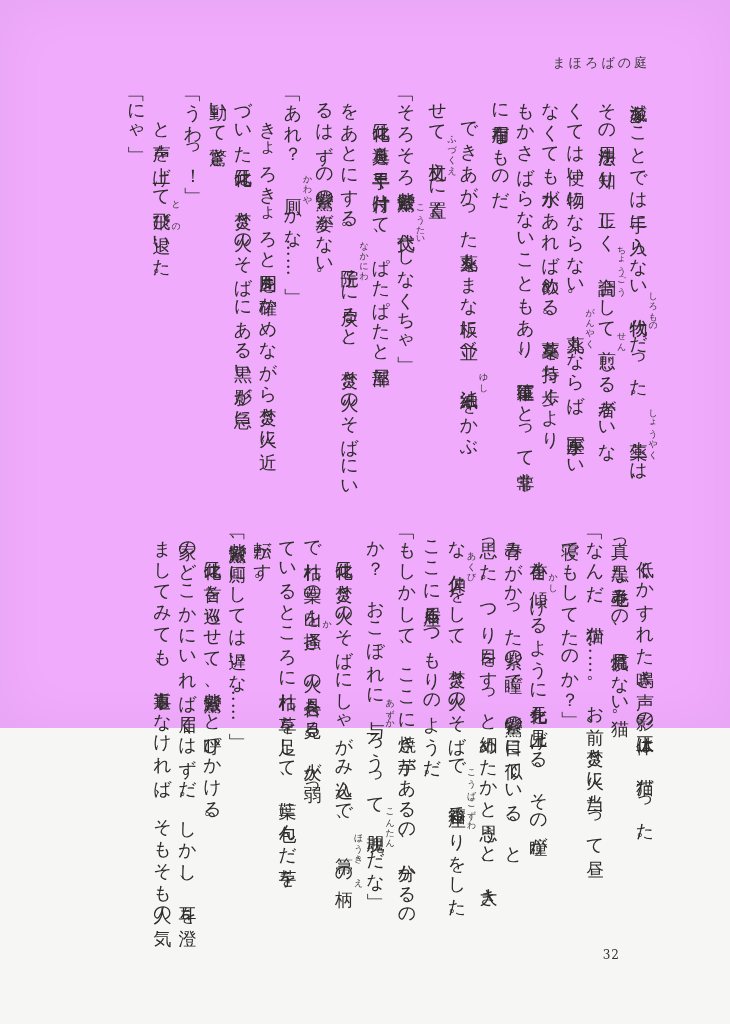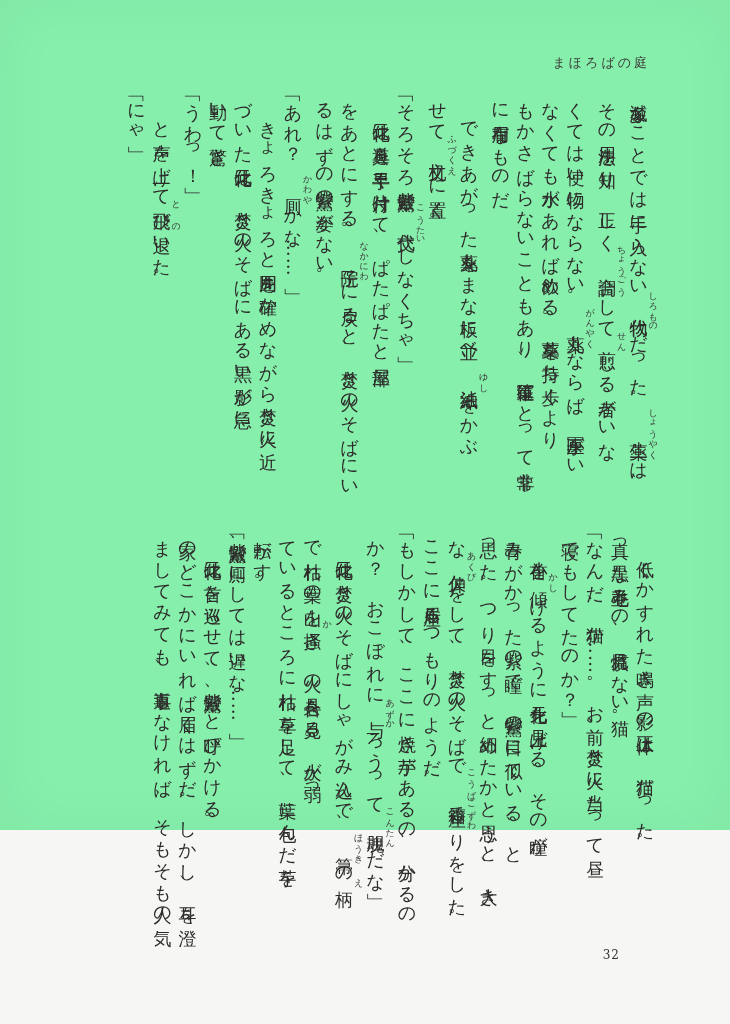--- a/index.html
+++ b/index.html
@@ -2,22 +2,22 @@
 <html><head>
 <meta charset="utf-8">
 <style>
   html,body{margin:0;padding:0;}
   body{
     width:730px;height:1024px;overflow:hidden;
     background:#f6f6f4;
     font-family:"DejaVu Serif","Liberation Serif",serif;
   }
   .page{
-    position:relative;width:730px;height:830px;
-    background:#86efac;
+    position:relative;width:730px;height:728px;
+    background:#f0abfc;
     color:#2d2c2a;
     box-shadow:inset 0 0 60px rgba(0,0,0,0.04);
   }
   .running-head{
     position:absolute;top:54px;right:80px;
     font-size:13px;letter-spacing:3px;color:#3c3b39;
     writing-mode:horizontal-tb;
   }
   .tier{
     position:absolute;right:72px;

